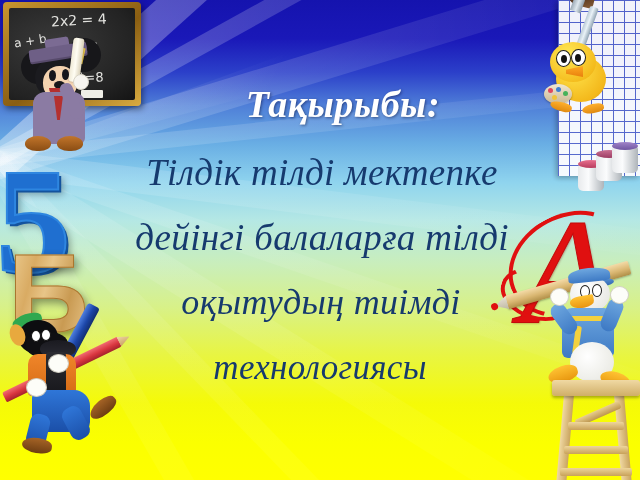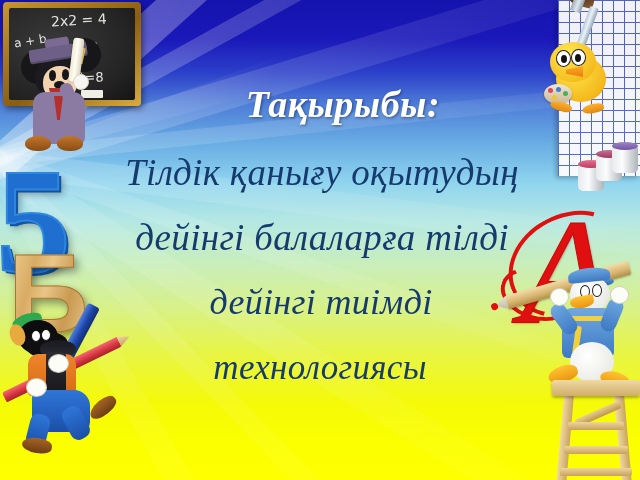--- a/index.html
+++ b/index.html
@@ -476,20 +476,20 @@
       <div class="ld-step s1"></div>
       <div class="ld-step s2"></div>
       <div class="ld-step s3"></div>
       <div class="ld-top"></div>
     </div>
   </div>
 
   <div class="title-area">
     <div class="heading">Тақырыбы:</div>
     <div class="subject">
-      <span class="ln l1">Тілдік қанығу оқытудың</span>
+      <span class="ln l1">Тілдік тілді мектепке</span>
       <span class="ln l2">дейінгі балаларға тілді</span>
-      <span class="ln l3">дейінгі тиімді</span>
+      <span class="ln l3">оқытудың тиімді</span>
       <span class="ln l4">технологиясы</span>
     </div>
   </div>
 
 </div>
 
 </body></html>

